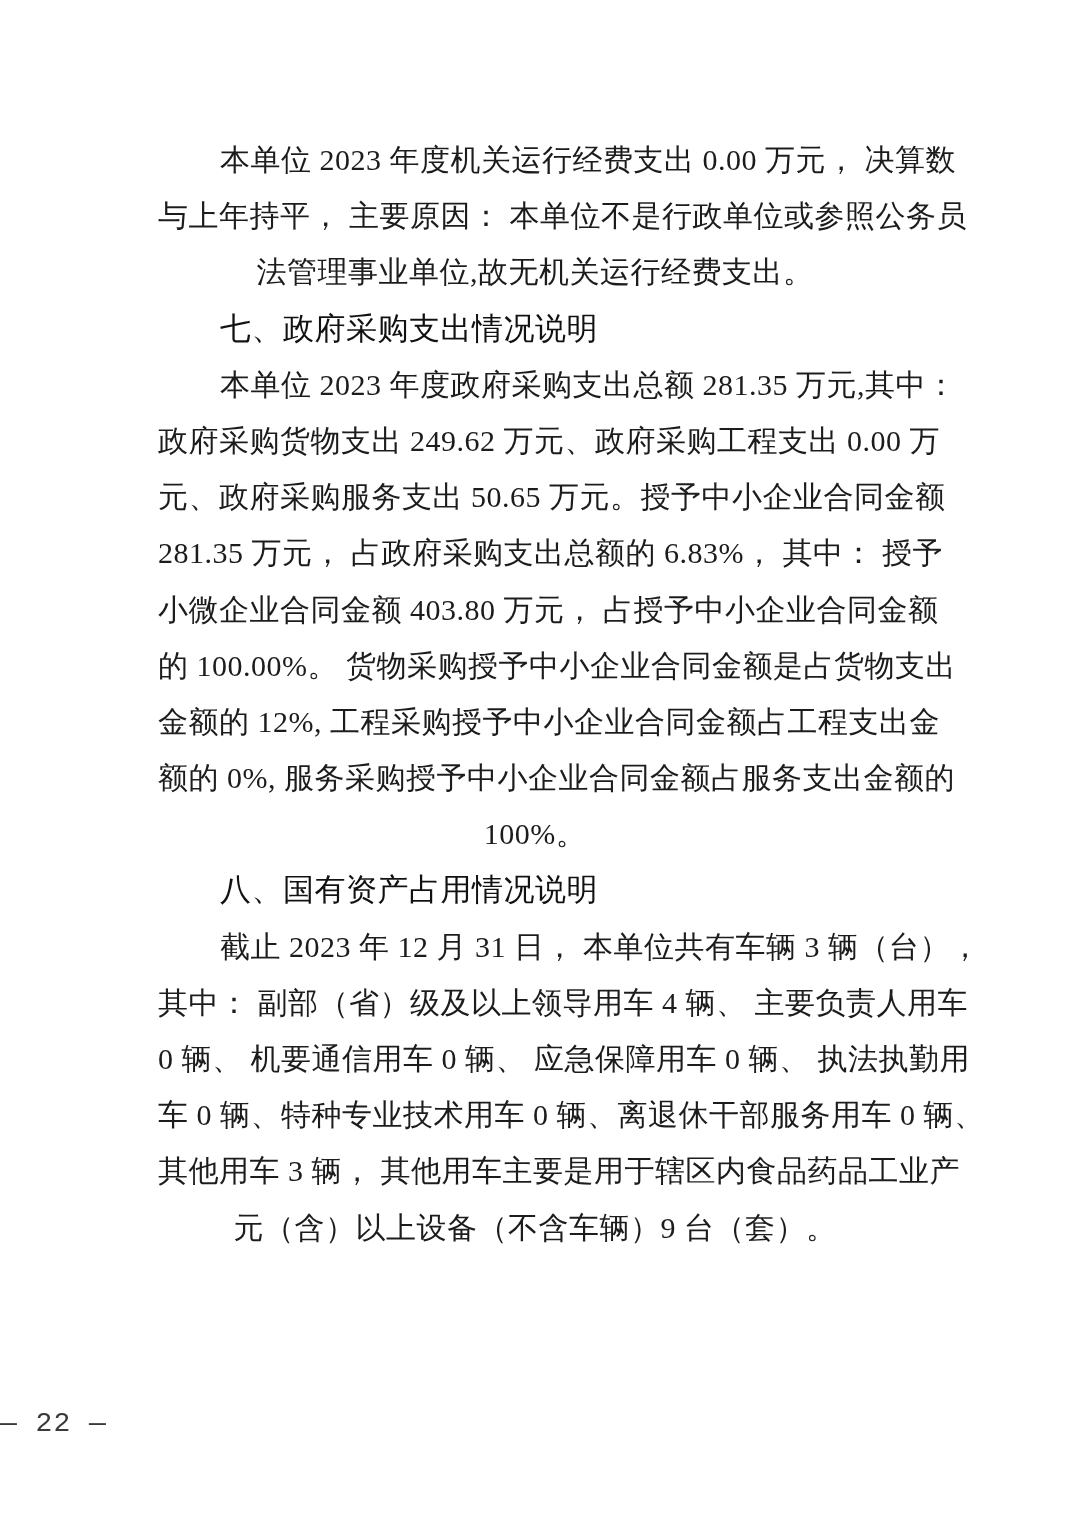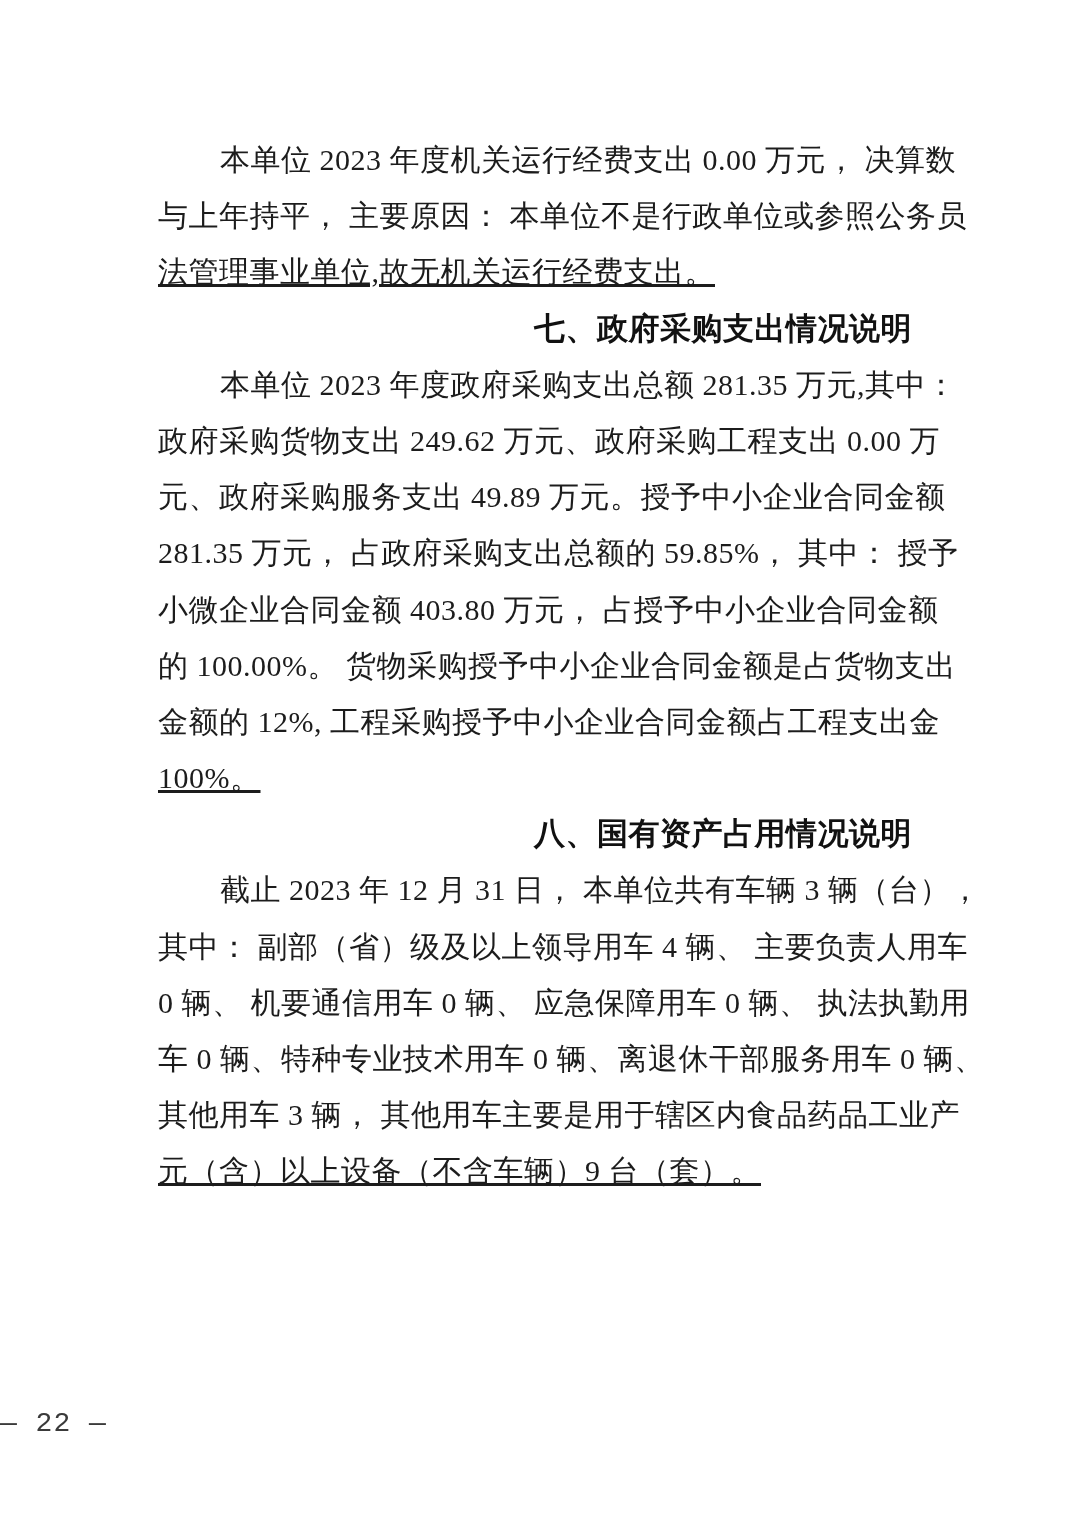--- a/index.html
+++ b/index.html
@@ -28,32 +28,31 @@
     line-height: 56.2px;
     font-size: 30px;
     white-space: nowrap;
     letter-spacing: 0.5px;
   }
   .line.justify {
     text-align: justify;
     text-align-last: justify;
   }
   .line.last {
-    text-align: left;
-    text-decoration: underline;
+    text-align: center;
   }
   .line.indent {
     text-indent: 62px;
   }
   .line.heading {
     font-family: "Liberation Sans", "DejaVu Sans", sans-serif;
-    font-weight: 700;
+    font-weight: 400;
     font-size: 31px;
     text-indent: 62px;
-    text-align: right;
+    text-align: left;
     color: #111111;
   }
   .page-footer {
     position: absolute;
     left: 0;
     top: 1404px;
     width: 1074px;
     font-size: 28px;
     line-height: 40px;
     color: #3a3a3a;
@@ -65,25 +64,26 @@
 <body>
 
 <div class="page">
   <div class="text-block">
     <div class="line justify indent">本单位 2023 年度机关运行经费支出 0.00 万元， 决算数</div>
     <div class="line justify">与上年持平， 主要原因： 本单位不是行政单位或参照公务员</div>
     <div class="line last">法管理事业单位,故无机关运行经费支出。</div>
     <div class="line heading">七、政府采购支出情况说明</div>
     <div class="line justify indent">本单位 2023 年度政府采购支出总额 281.35 万元,其中：</div>
     <div class="line justify">政府采购货物支出 249.62 万元、政府采购工程支出 0.00 万</div>
-    <div class="line justify">元、政府采购服务支出 49.89 万元。授予中小企业合同金额</div>
-    <div class="line justify">281.35 万元， 占政府采购支出总额的 59.85%， 其中： 授予</div>
+    <div class="line justify">元、政府采购服务支出 50.65 万元。授予中小企业合同金额</div>
+    <div class="line justify">281.35 万元， 占政府采购支出总额的 6.83%， 其中： 授予</div>
     <div class="line justify">小微企业合同金额 403.80 万元， 占授予中小企业合同金额</div>
     <div class="line justify">的 100.00%。 货物采购授予中小企业合同金额是占货物支出</div>
     <div class="line justify">金额的 12%, 工程采购授予中小企业合同金额占工程支出金</div>
+    <div class="line justify">额的 0%, 服务采购授予中小企业合同金额占服务支出金额的</div>
     <div class="line last">100%。</div>
     <div class="line heading">八、国有资产占用情况说明</div>
     <div class="line justify indent">截止 2023 年 12 月 31 日， 本单位共有车辆 3 辆（台），</div>
     <div class="line justify">其中： 副部（省）级及以上领导用车 4 辆、 主要负责人用车</div>
     <div class="line justify">0 辆、 机要通信用车 0 辆、 应急保障用车 0 辆、 执法执勤用</div>
     <div class="line justify">车 0 辆、特种专业技术用车 0 辆、离退休干部服务用车 0 辆、</div>
     <div class="line justify">其他用车 3 辆， 其他用车主要是用于辖区内食品药品工业产</div>
     <div class="line last">元（含）以上设备（不含车辆）9 台（套）。</div>
   </div>
 

